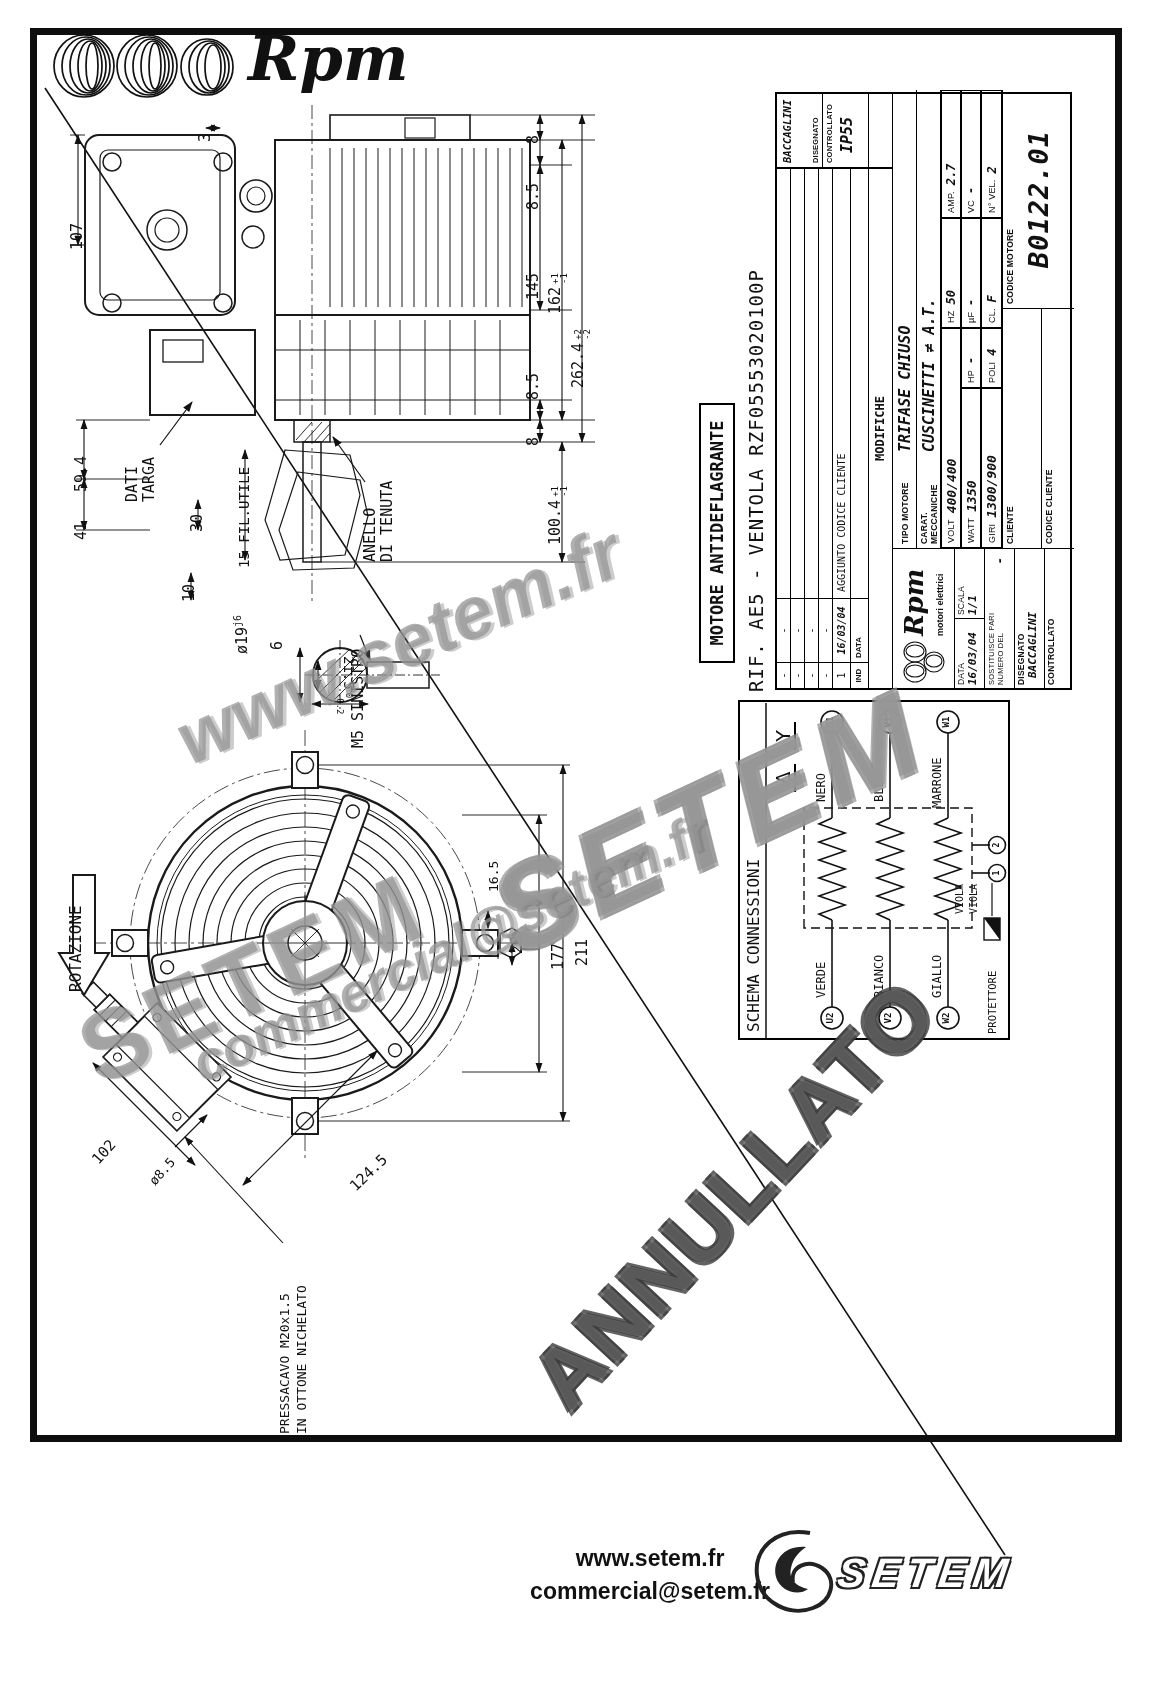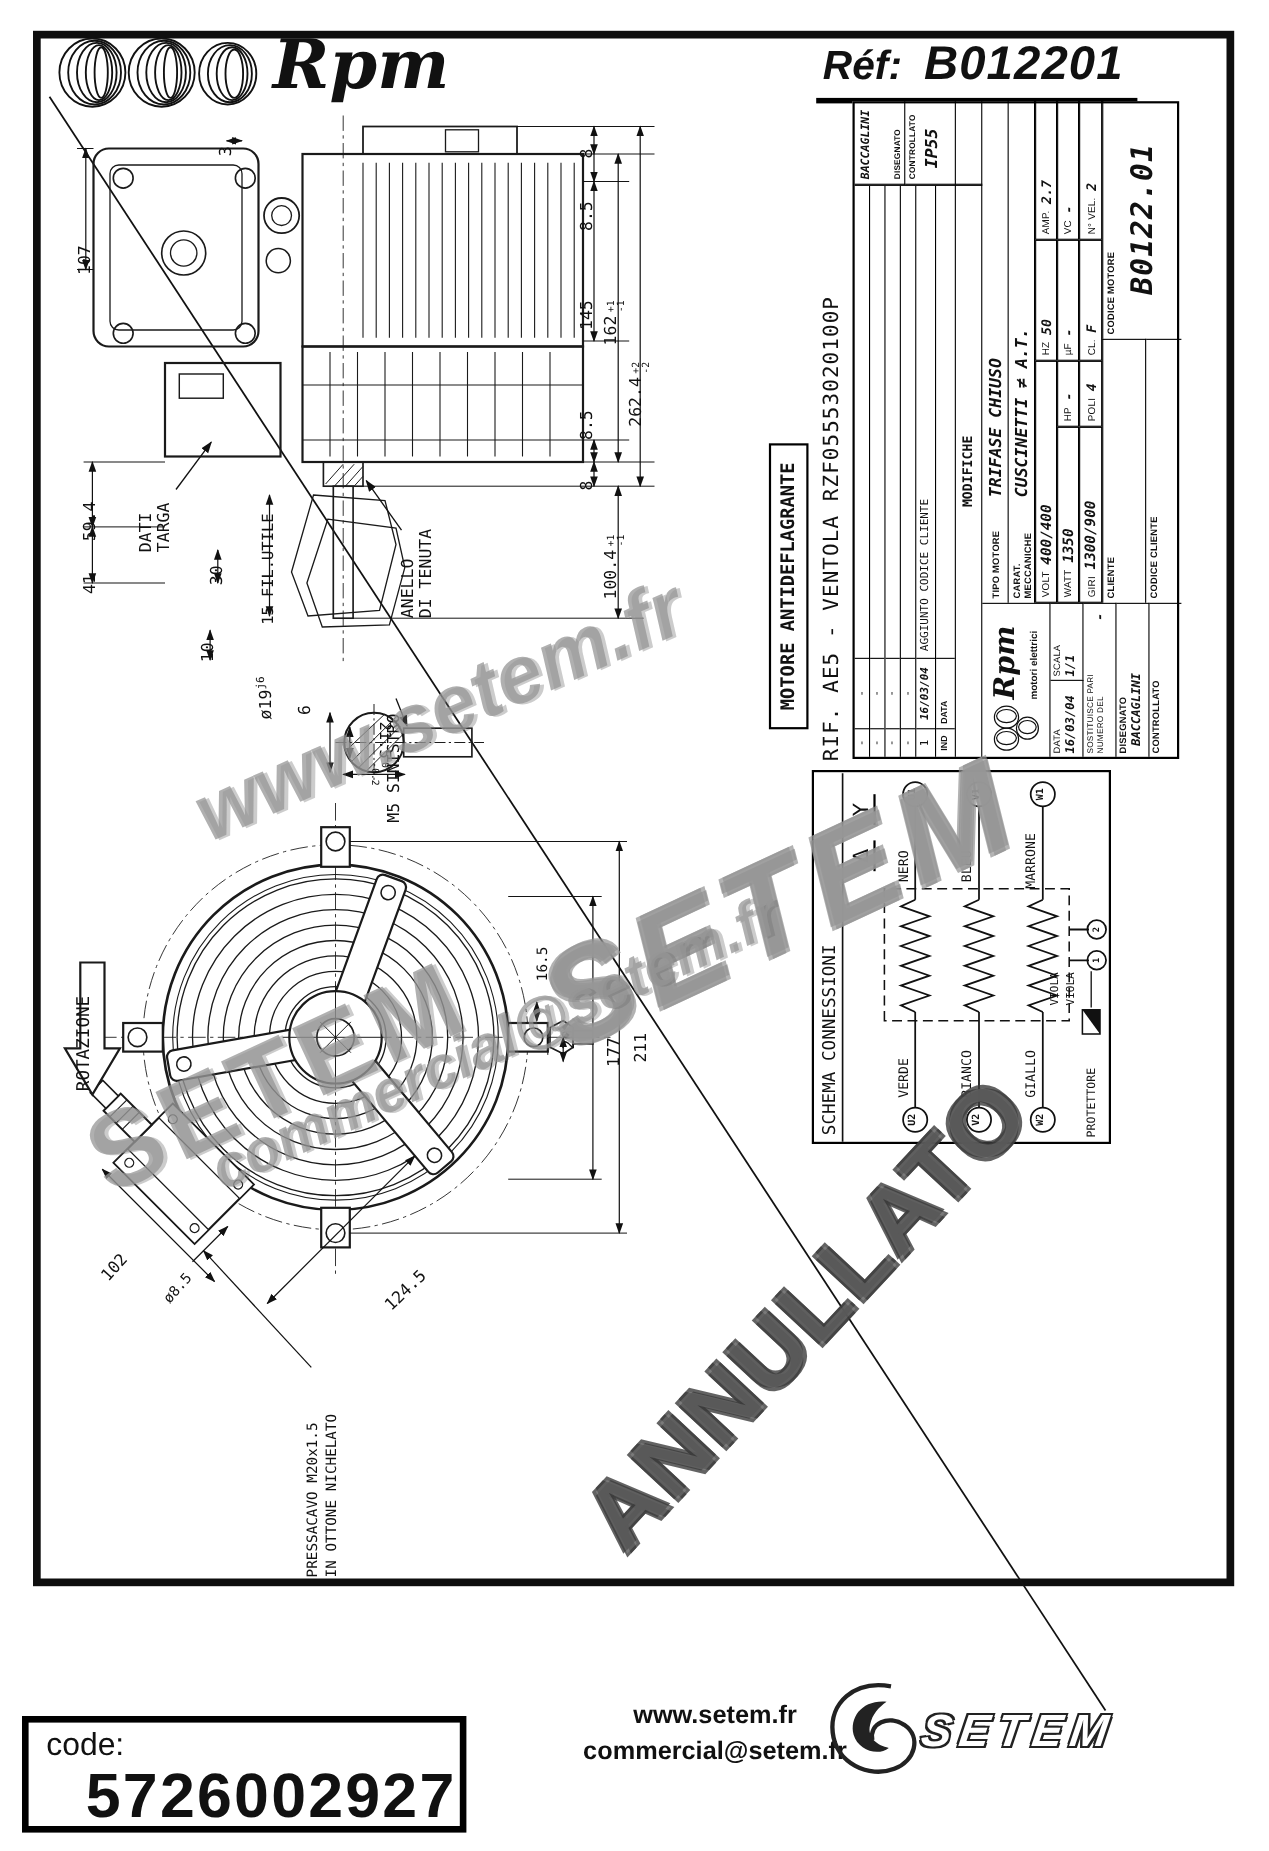--- a/index.html
+++ b/index.html
@@ -95,24 +95,20 @@
         <ellipse cx="101" cy="40" rx="12" ry="25"></ellipse>
       <ellipse cx="103" cy="40" rx="6" ry="23"></ellipse>
       <ellipse cx="155" cy="41" rx="26" ry="28"></ellipse>
         <ellipse cx="157" cy="41" rx="20" ry="26"></ellipse>
       <ellipse cx="159" cy="41" rx="14" ry="24"></ellipse>
         <ellipse cx="161" cy="41" rx="8" ry="22"></ellipse>
     </g>
   </svg>
   <span class="brand-script">Rpm</span>
 
-  <div class="refbox">
-    <span class="rl">Réf:</span>
-    <span class="rv">B012201</span>
-  </div>
 
   <svg style="left:0;top:0;z-index:2;" width="1154" height="1683" viewBox="0 0 1154 1683">
     <line x1="45" y1="88" x2="1005" y2="1555" stroke="#111" stroke-width="1.6"></line>
   </svg>
 
   <svg style="left:60px;top:100px;z-index:3;" width="580" height="510" viewBox="0 0 580 510">
     <defs>
       <marker id="arS" viewBox="0 0 10 10" refX="9" refY="5" markerWidth="9" markerHeight="9" orient="auto-start-reverse">
         <path d="M0 1.5 L10 5 L0 8.5 z" fill="#111"></path>
       </marker>
@@ -599,24 +595,20 @@
     <span class="term" style="left:182px;top:252px;font-size:8px;">2</span>
     <span class="wirelbl" style="left:4px;top:246px;font-size:10.5px;">PROTETTORE</span>
   </div>
 
   <span class="wm wm-gray" style="left:180px;top:700px;transform:rotate(-24deg);font-size:74px;font-style:italic;">www.setem.fr</span>
   <span class="wm wm-outline" style="left:500px;top:850px;transform:rotate(-25deg);font-size:120px;letter-spacing:10px;font-style:italic;">SETEM</span>
   <span class="wm wm-gray" style="left:85px;top:1000px;transform:rotate(-25deg);font-size:98px;letter-spacing:6px;">SETEM</span>
   <span class="wm wm-gray" style="left:195px;top:1035px;transform:rotate(-25deg);font-size:54px;font-style:italic;">commercial@setem.fr</span>
   <span class="wm wm-annullato" style="left:548px;top:1345px;transform:rotate(-47deg);font-size:86px;letter-spacing:2px;">ANNULLATO</span>
 
-  <div class="codebox">
-    <span class="cl">code:</span>
-    <span class="cv">5726002927</span>
-  </div>
   <div class="f-web">www.setem.fr</div>
   <div class="f-email">commercial@setem.fr</div>
   <svg style="left:748px;top:1525px;z-index:7;" width="95" height="95" viewBox="0 0 95 95">
     <path d="M62 8 C28 2 6 24 9 50 C12 78 42 92 65 83 C84 76 90 54 74 43 C60 34 42 41 45 57" fill="none" stroke="#222" stroke-width="4"></path>
     <path d="M58 22 C36 20 24 36 28 52 C32 66 50 72 60 64 C50 62 40 55 43 43 C45 33 51 27 58 22 Z" fill="#222"></path>
   </svg>
   <span class="setem-txt">SETEM</span>
 </div>
 
 </body></html>

